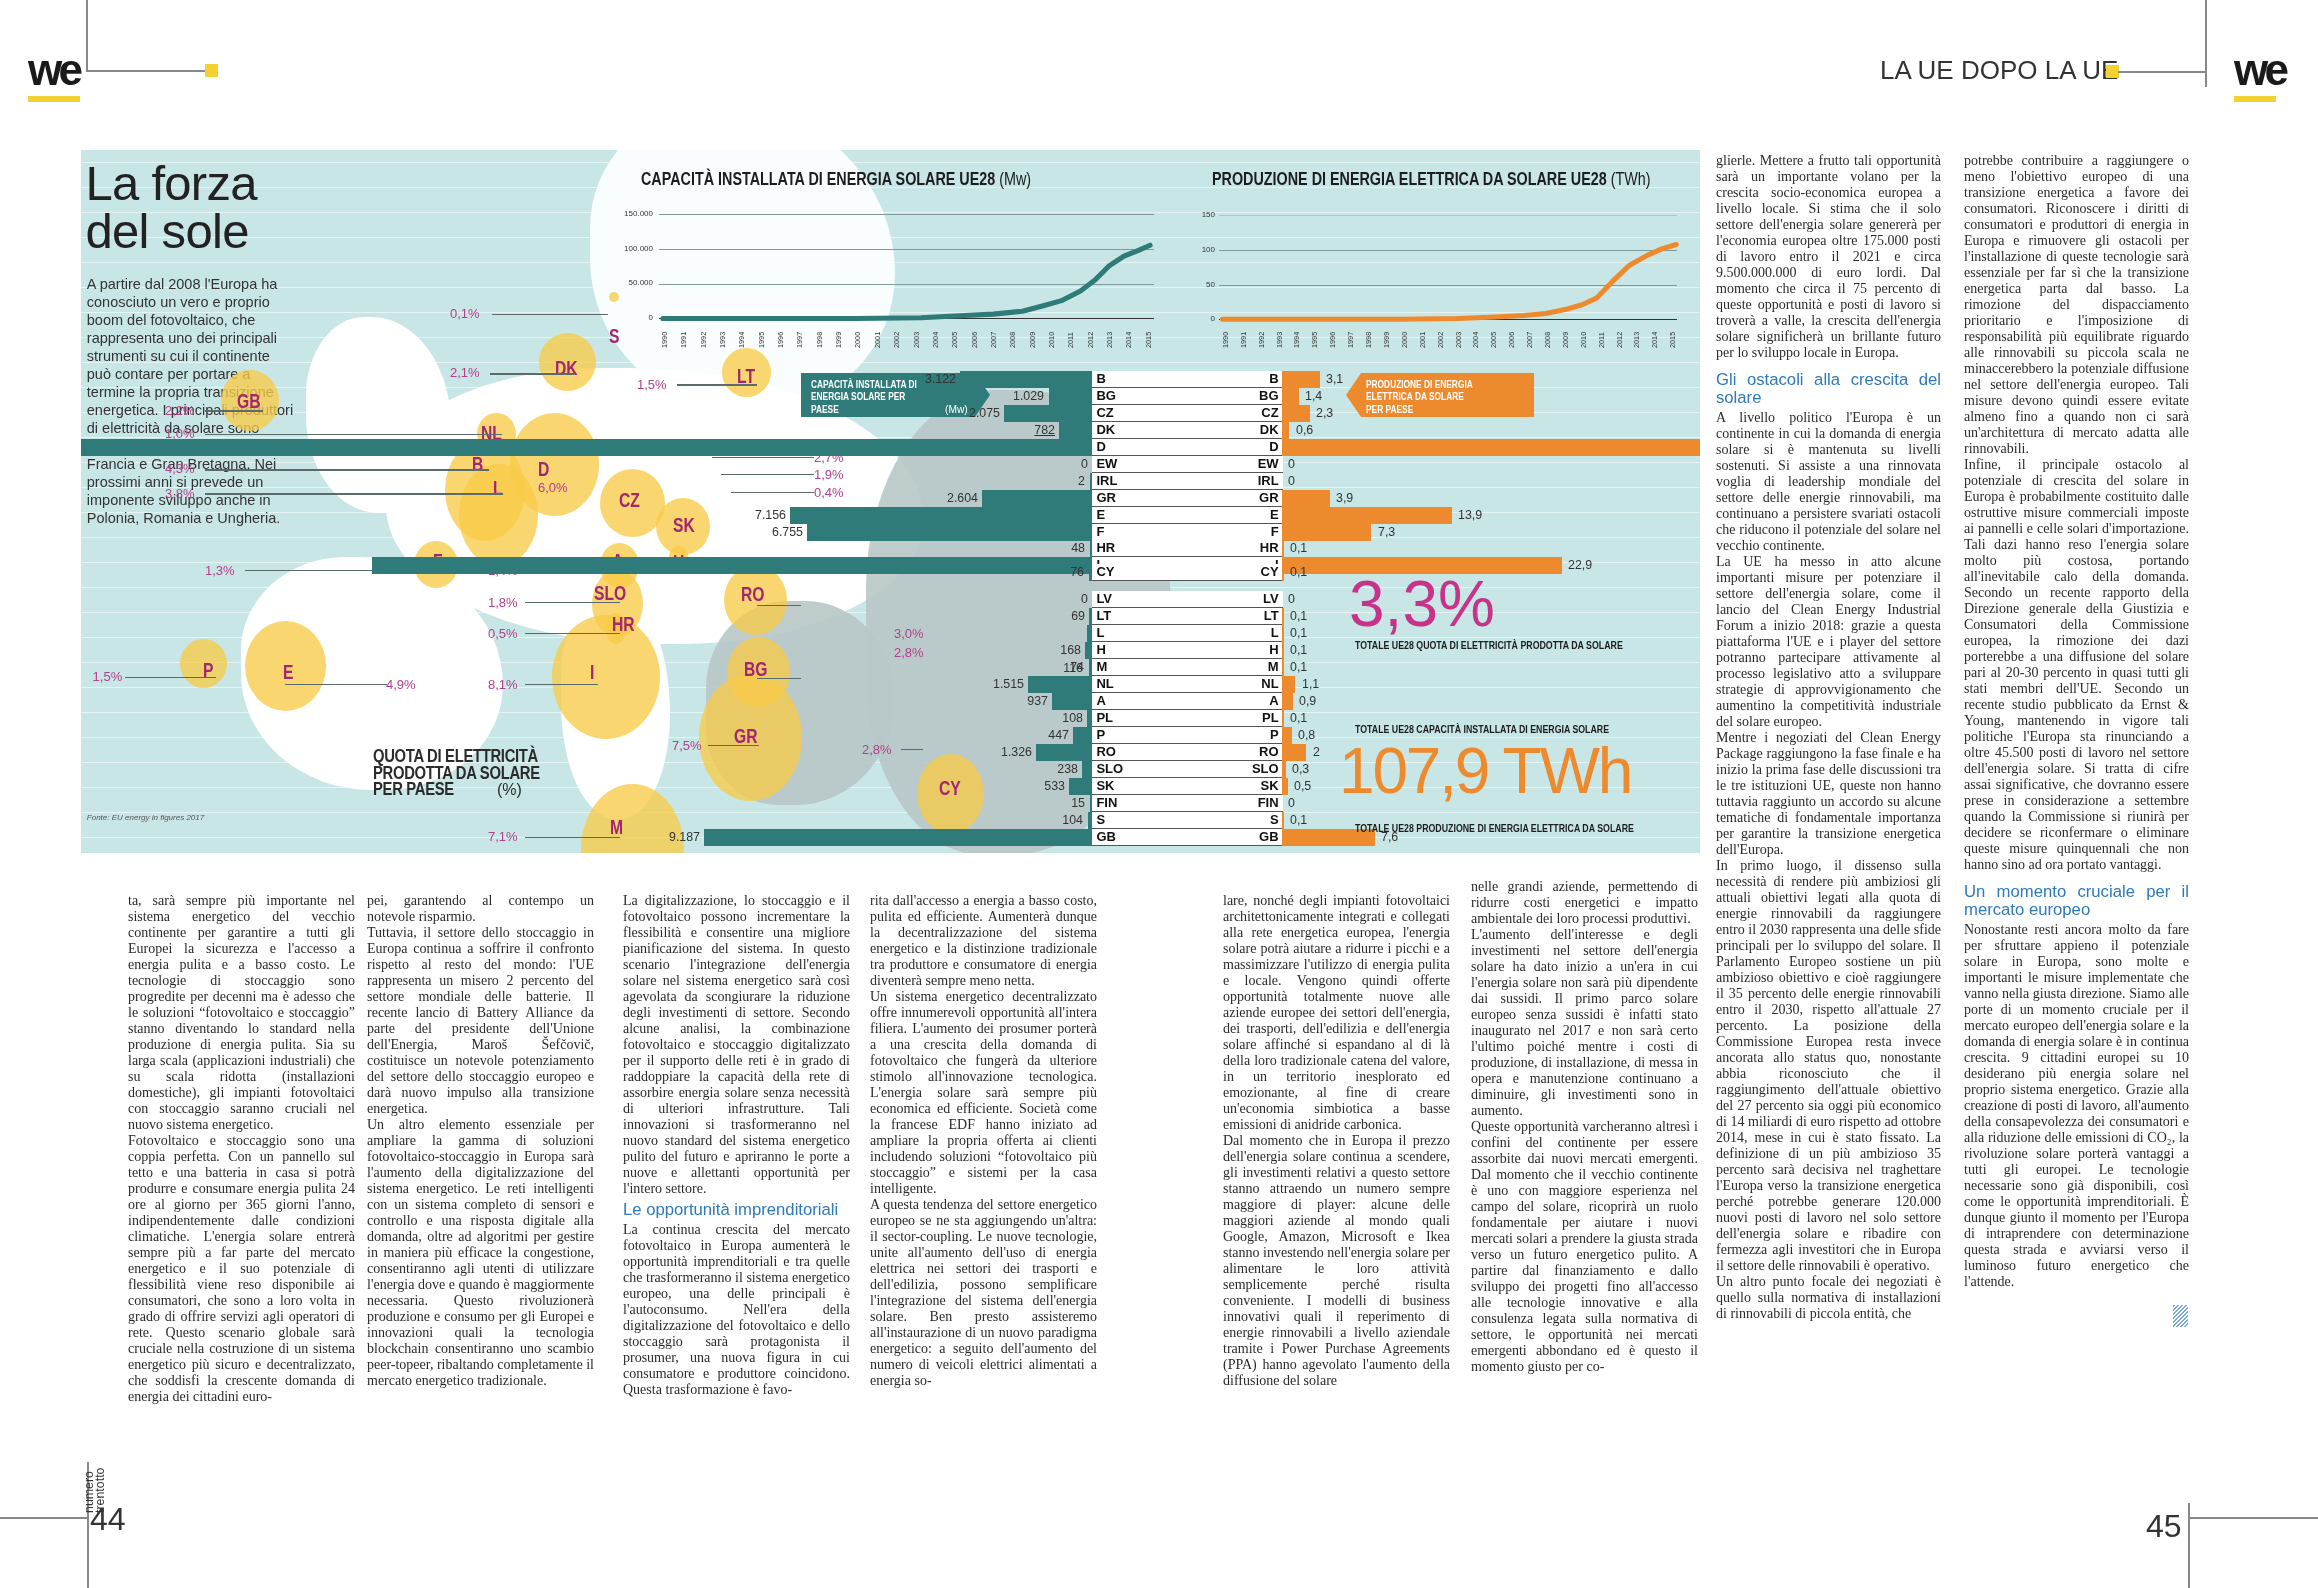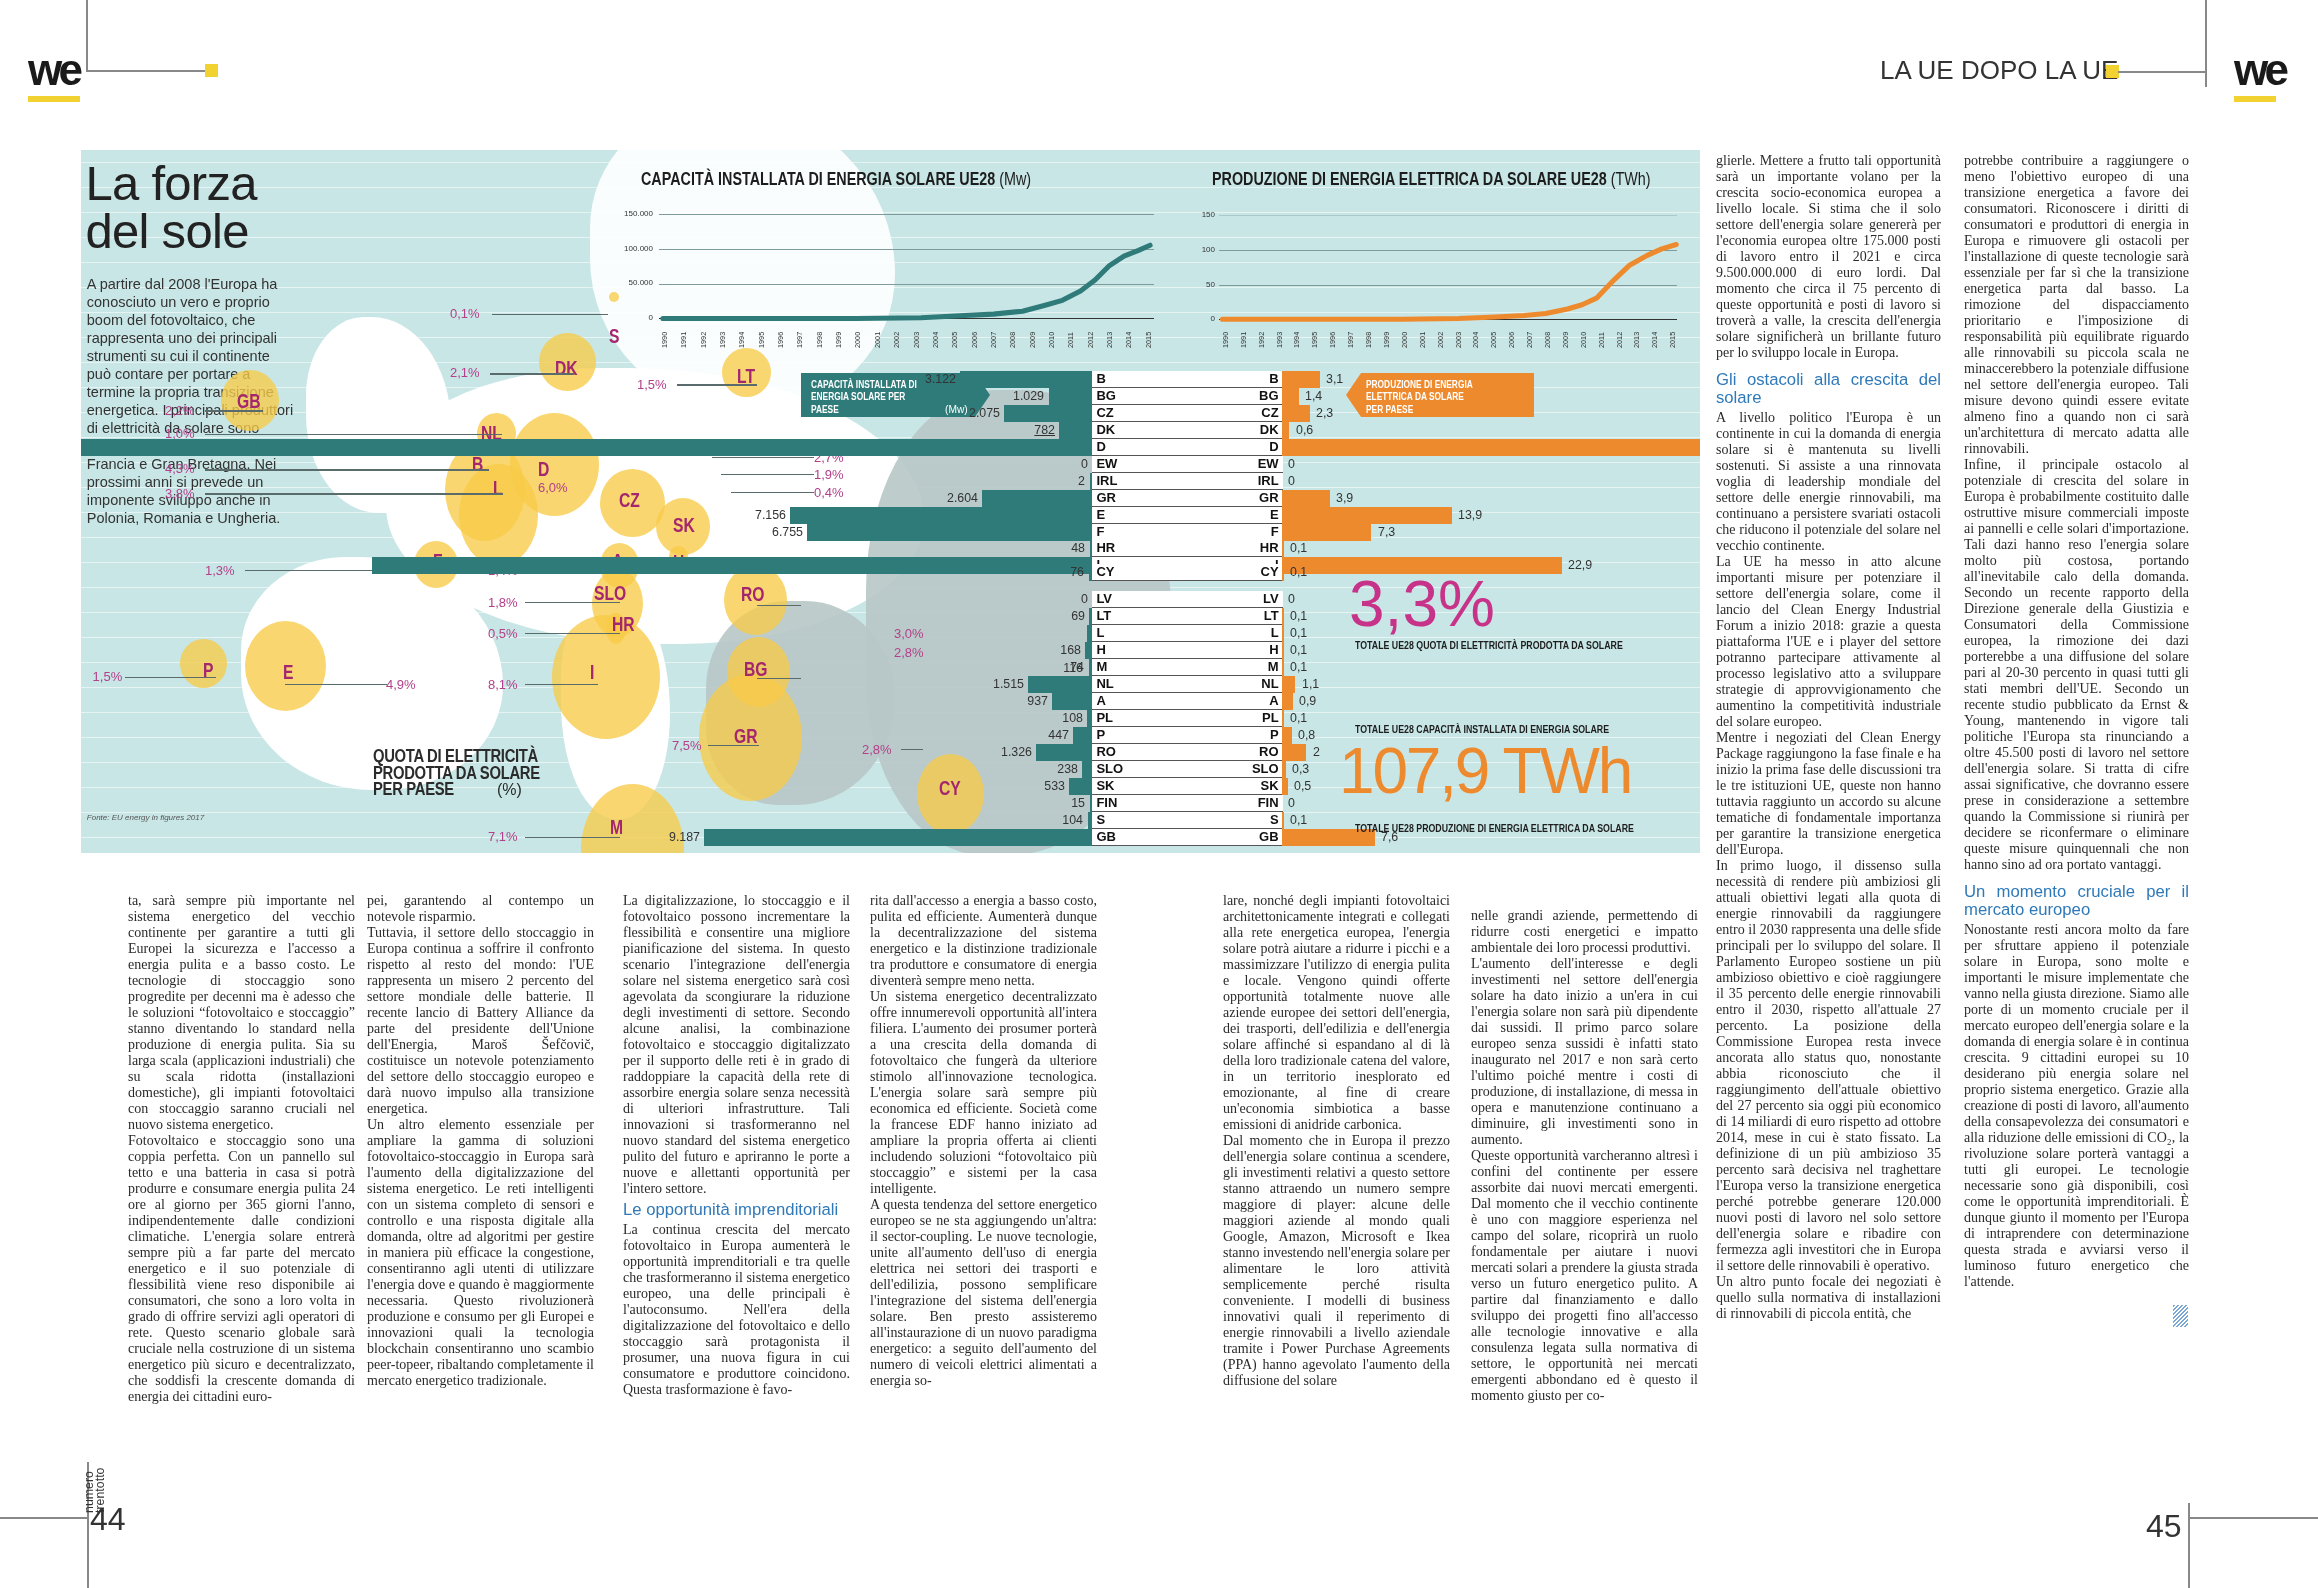--- a/index.html
+++ b/index.html
@@ -599,21 +599,21 @@
 </div>
 <div class="col" style="left:870px;top:893px;width:227px">
   <p>rita dall'accesso a energia a basso costo, pulita ed efficiente. Aumenterà dunque la decentralizzazione del sistema energetico e la distinzione tradizionale tra produttore e consumatore di energia diventerà sempre meno netta.</p>
   <p>Un sistema energetico decentralizzato offre innumerevoli opportunità all'intera filiera. L'aumento dei prosumer porterà a una crescita della domanda di fotovoltaico che fungerà da ulteriore stimolo all'innovazione tecnologica. L'energia solare sarà sempre più economica ed efficiente. Società come la francese EDF hanno iniziato ad ampliare la propria offerta ai clienti includendo soluzioni “fotovoltaico più stoccaggio” e sistemi per la casa intelligente.</p>
   <p>A questa tendenza del settore energetico europeo se ne sta aggiungendo un'altra: il sector-coupling. Le nuove tecnologie, unite all'aumento dell'uso di energia elettrica nei settori dei trasporti e dell'edilizia, possono semplificare l'integrazione del sistema dell'energia solare. Ben presto assisteremo all'instaurazione di un nuovo paradigma energetico: a seguito dell'aumento del numero di veicoli elettrici alimentati a energia so-</p>
 </div>
 <div class="col" style="left:1223px;top:893px;width:227px">
   <p>lare, nonché degli impianti fotovoltaici architettonicamente integrati e collegati alla rete energetica europea, l'energia solare potrà aiutare a ridurre i picchi e a massimizzare l'utilizzo di energia pulita e locale. Vengono quindi offerte opportunità totalmente nuove alle aziende europee dei settori dell'energia, dei trasporti, dell'edilizia e dell'energia solare affinché si espandano al di là della loro tradizionale catena del valore, in un territorio inesplorato ed emozionante, al fine di creare un'economia simbiotica a basse emissioni di anidride carbonica.</p>
   <p>Dal momento che in Europa il prezzo dell'energia solare continua a scendere, gli investimenti relativi a questo settore stanno attraendo un numero sempre maggiore di player: alcune delle maggiori aziende al mondo quali Google, Amazon, Microsoft e Ikea stanno investendo nell'energia solare per alimentare le loro attività semplicemente perché risulta conveniente. I modelli di business innovativi quali il reperimento di energie rinnovabili a livello aziendale tramite i Power Purchase Agreements (PPA) hanno agevolato l'aumento della diffusione del solare</p>
 </div>
-<div class="col" style="left:1471px;top:908px;width:227px">
+<div class="col" style="left:1471px;top:879px;width:227px">
   <p>nelle grandi aziende, permettendo di ridurre costi energetici e impatto ambientale dei loro processi produttivi.</p>
   <p>L'aumento dell'interesse e degli investimenti nel settore dell'energia solare ha dato inizio a un'era in cui l'energia solare non sarà più dipendente dai sussidi. Il primo parco solare europeo senza sussidi è infatti stato inaugurato nel 2017 e non sarà certo l'ultimo poiché mentre i costi di produzione, di installazione, di messa in opera e manutenzione continuano a diminuire, gli investimenti sono in aumento.</p>
   <p>Queste opportunità varcheranno altresì i confini del continente per essere assorbite dai nuovi mercati emergenti. Dal momento che il vecchio continente è uno con maggiore esperienza nel campo del solare, ricoprirà un ruolo fondamentale per aiutare i nuovi mercati solari a prendere la giusta strada verso un futuro energetico pulito. A partire dal finanziamento e dallo sviluppo dei progetti fino all'accesso alle tecnologie innovative e alla consulenza legata sulla normativa di settore, le opportunità nei mercati emergenti abbondano ed è questo il momento giusto per co-</p>
 </div>
 <div class="col" style="left:1716px;top:153px;width:225px">
   <p>glierle. Mettere a frutto tali opportunità sarà un importante volano per la crescita socio-economica europea a livello locale. Si stima che il solo settore dell'energia solare genererà per l'economia europea oltre 175.000 posti di lavoro entro il 2021 e circa 9.500.000.000 di euro lordi. Dal momento che circa il 75 percento di queste opportunità e posti di lavoro si troverà a valle, la crescita dell'energia solare significherà un brillante futuro per lo sviluppo locale in Europa.</p>
   <div class="sub" style="margin-top:10.2px">Gli ostacoli alla crescita del solare</div>
   <p>A livello politico l'Europa è un continente in cui la domanda di energia solare si è mantenuta su livelli sostenuti. Si assiste a una rinnovata voglia di leadership mondiale del settore delle energie rinnovabili, ma continuano a persistere svariati ostacoli che riducono il potenziale del solare nel vecchio continente.</p>
   <p>La UE ha messo in atto alcune importanti misure per potenziare il settore dell'energia solare, come il lancio del Clean Energy Industrial Forum a inizio 2018: grazie a questa piattaforma l'UE e i player del settore potranno partecipare attivamente al processo legislativo atto a sviluppare strategie di approvvigionamento che aumentino la competitività industriale del solare europeo.</p>
   <p>Mentre i negoziati del Clean Energy Package raggiungono la fase finale e ha inizio la prima fase delle discussioni tra le tre istituzioni UE, queste non hanno tuttavia raggiunto un accordo su alcune tematiche di fondamentale importanza per garantire la transizione energetica dell'Europa.</p>

